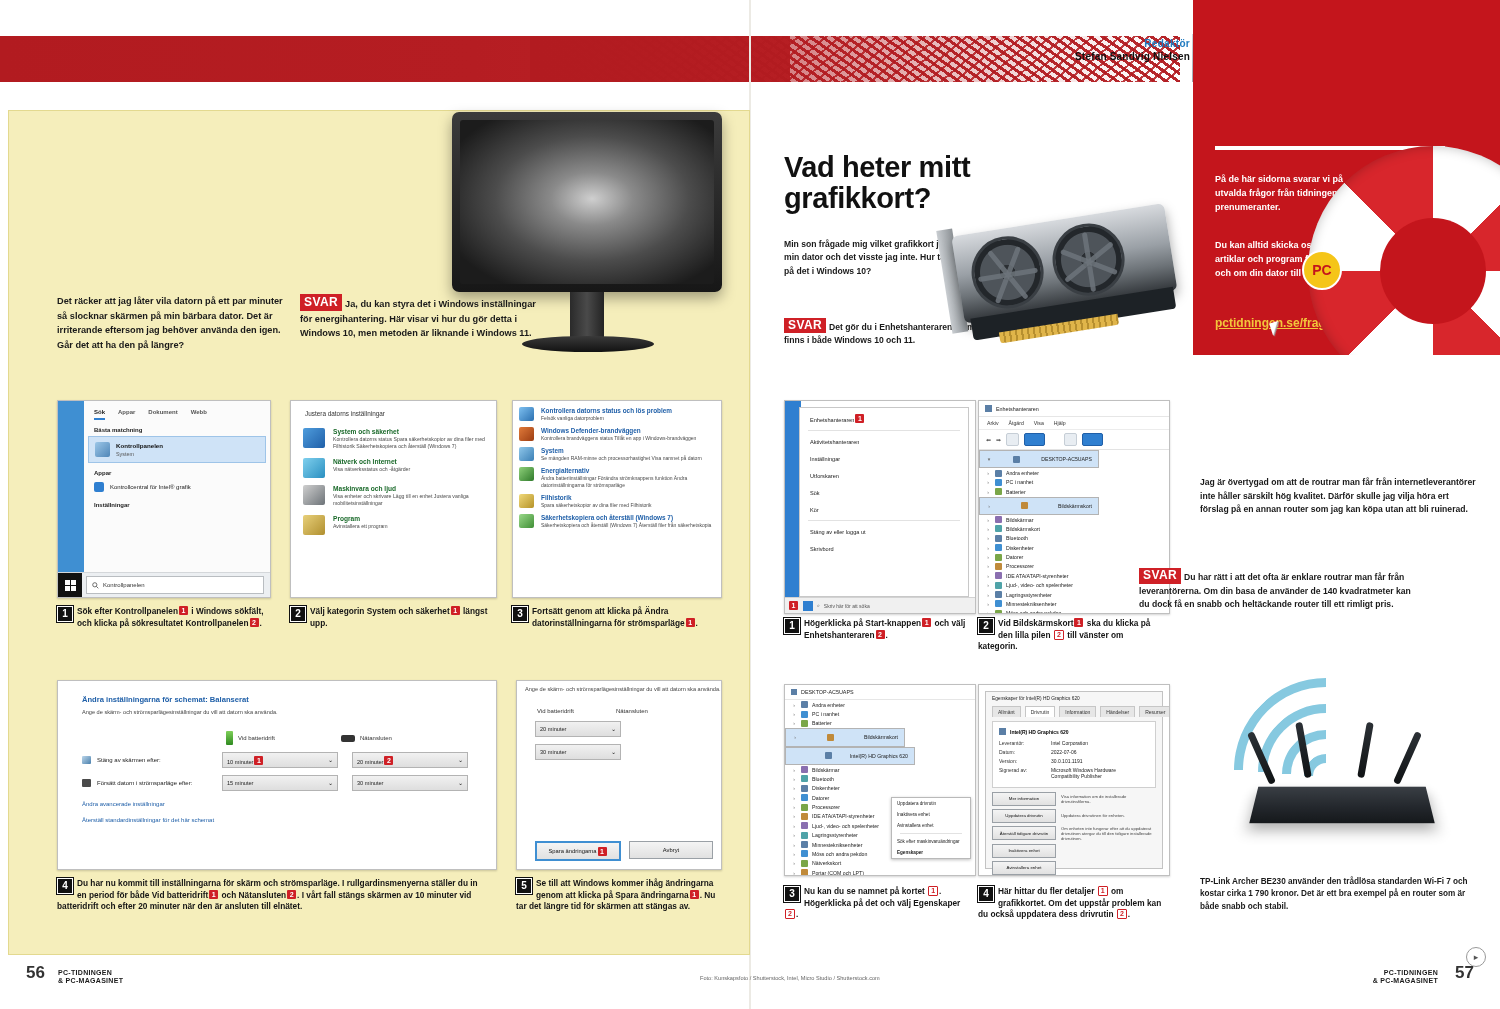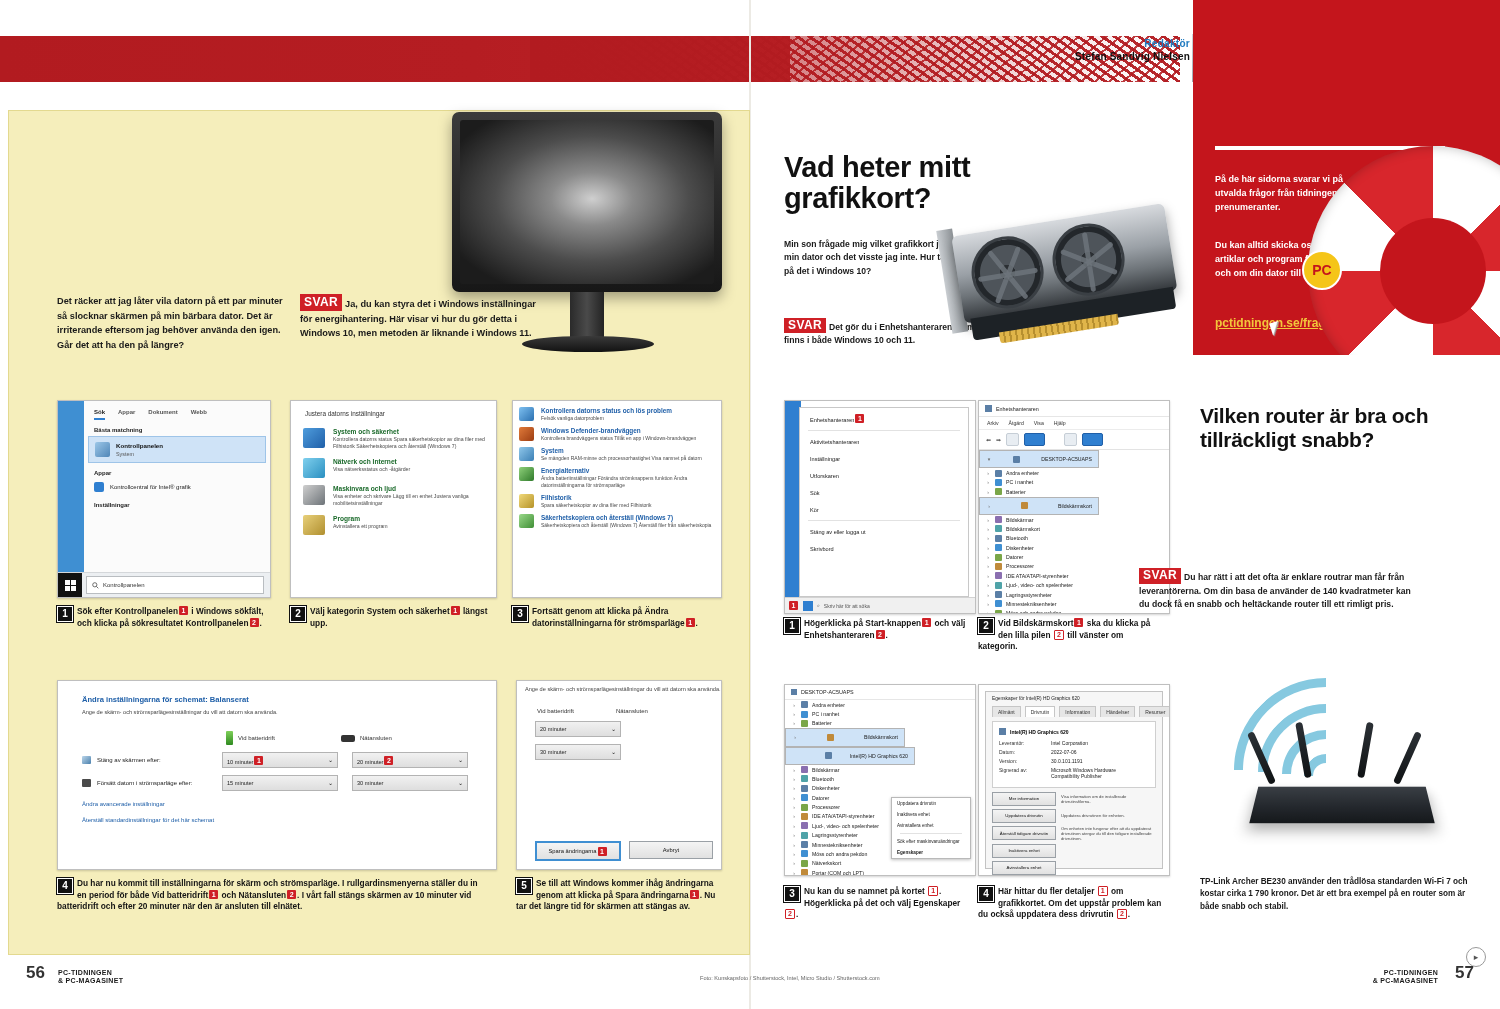--- a/index.html
+++ b/index.html
@@ -810,21 +810,21 @@
     <p class="rp2">Du kan alltid skicka oss frågor om artiklar och program från tidningen och om din dator till</p>
     <div class="redlink">pctidningen.se/fragaoss</div>
     <div class="cursor"></div>
     <div class="ring">
       <div class="ring-hole"></div>
       <div class="pcbadge pcb1">PC</div>
 
     </div>
   </div>
 
-  <div class="h3r">Vilken router är bra och tillräckligt snabb?</div>
+  <div class="r-q">Jag är övertygad om att de routrar man får från internetleverantörer inte håller särskilt hög kvalitet. Därför skulle jag vilja höra ert förslag på en annan router som jag kan köpa utan att bli ruinerad.</div>
   <div class="r-a">
     <span class="svar">SVAR</span><span>Du har rätt i att det ofta är enklare routrar man får från leverantörerna. Om din basa de använder de 140 kvadratmeter kan du dock få en snabb och heltäckande router till ett rimligt pris.</span>
   </div>
 
   <div class="router-photo">
     <div class="wifi-arc wa4"></div>
       <div class="wifi-arc wa3"></div>
       <div class="wifi-arc wa2"></div>
       <div class="wifi-arc wa1"></div>
     <div class="ant an1"></div>

